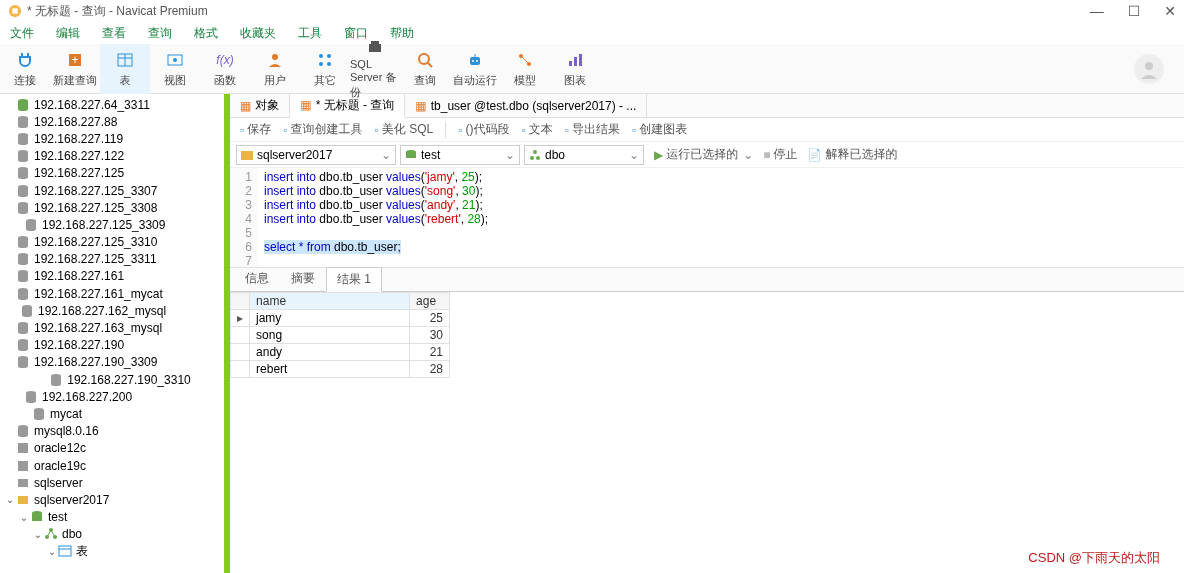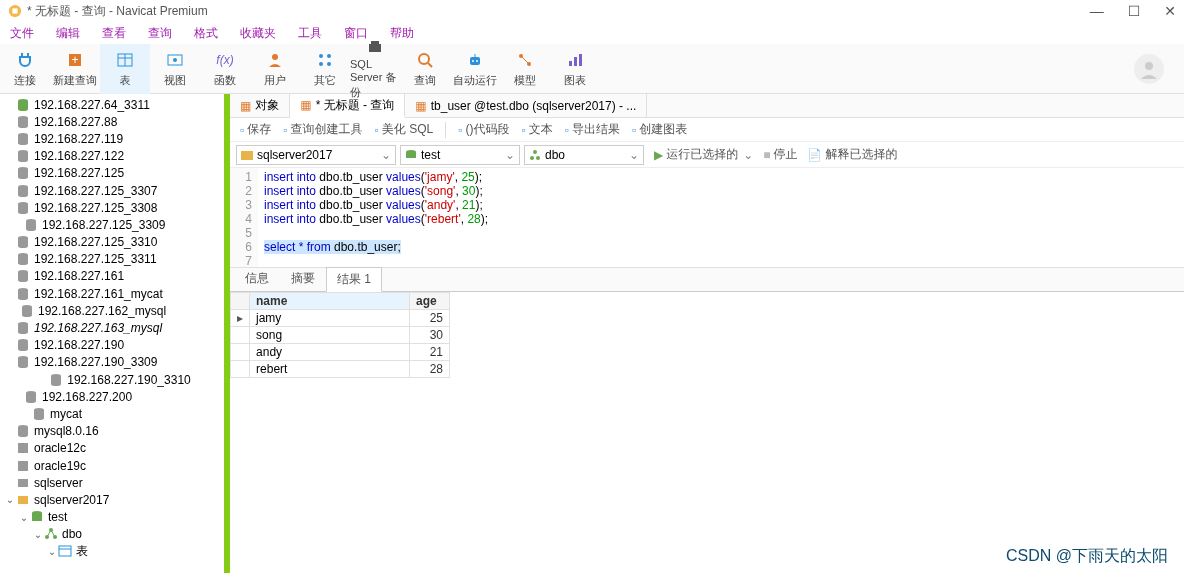--- a/index.html
+++ b/index.html
@@ -1,21 +1,21 @@
 <!DOCTYPE html>
 <html><head>
 <meta charset="utf-8">
 <style>
 * { box-sizing: border-box; margin: 0; padding: 0; font-family: "Microsoft YaHei", Arial, sans-serif; font-size: 12px; }
 body { background: #fff; width: 1184px; height: 573px; overflow: hidden; position: relative; }
 .titlebar { height: 22px; display: flex; align-items: center; padding: 0 8px; color: #555; }
 .titlebar .logo { width: 14px; height: 14px; margin-right: 5px; }
 .titlebar .winctl { margin-left: auto; display: flex; gap: 24px; color: #555; }
 .titlebar .winctl span { cursor: default; font-size: 14px; }
-.menubar { height: 22px; display: flex; align-items: center; padding: 0 10px; gap: 22px; color: #a21caf; }
+.menubar { height: 22px; display: flex; align-items: center; padding: 0 10px; gap: 22px; color: #15803d; }
 .menubar span { cursor: default; }
 .toolbar { height: 50px; display: flex; align-items: center; border-bottom: 1px solid #e0e0e0; background: #fafafa; position: relative; }
 .toolbar .tbtn { display: flex; flex-direction: column; align-items: center; justify-content: center; width: 50px; height: 50px; cursor: default; }
 .toolbar .tbtn.active { background: #e8f4fd; }
 .toolbar .tbtn .icon { width: 22px; height: 22px; display: flex; align-items: center; justify-content: center; }
 .toolbar .tbtn .lbl { font-size: 11px; color: #444; margin-top: 2px; }
 .toolbar .avatar { width: 30px; height: 30px; border-radius: 50%; background: #eee; position: absolute; right: 20px; top: 10px; display:flex; align-items:center; justify-content:center; color:#bbb; }
 .main { display: flex; height: 479px; }
 .sidebar { width: 230px; border-right: 6px solid #84cc16; overflow: hidden; background: #fff; }
 .tree { padding: 2px 0; }
@@ -41,25 +41,25 @@
 .kw { color: #0000cc; }
 .str { color: #cc0000; }
 .num { color: #009900; }
 .sel { background: #cde6ff; }
 .restabs { height: 24px; display: flex; align-items: end; border-bottom: 1px solid #ccc; background: #fafafa; padding-left: 4px; }
 .restabs .rtab { padding: 3px 10px; border: 1px solid transparent; cursor: default; color: #555; }
 .restabs .rtab.active { background: #fff; border: 1px solid #ccc; border-bottom: 1px solid #fff; margin-bottom: -1px; }
 .grid { }
 .grid table { border-collapse: collapse; }
 .grid th, .grid td { border: 1px solid #e0e0e0; padding: 1px 6px; text-align: left; height: 16px; font-size:12px; }
-.grid th { background: #f5f5f5; color: #333; font-weight: bold; }
+.grid th { background: #f5f5f5; color: #333; font-weight: normal; }
 .grid th.active { background:#e8f4fd; }
 .grid .rowptr { width: 12px; border: 1px solid #e0e0e0; text-align:center; color:#555; }
 .grid td.num { text-align: right; color:#333; }
-.watermark { position: absolute; bottom: 6px; right: 16px; color: #0c4a6e; font-size: 16px; }
+.watermark { position: absolute; bottom: 6px; right: 24px; color: #b91c1c; font-size: 13px; }
 </style>
 </head>
 <body>
 
 <div class="titlebar">
   <svg class="logo" viewBox="0 0 16 16">
       <circle cx="8" cy="8" r="7" fill="#f5b74a"></circle>
       <path d="M5 5 L11 5 L11 11 L5 11 Z" fill="#fff"></path>
     </svg>
   <span>* 无标题 - 查询 - Navicat Premium</span>
@@ -343,21 +343,21 @@
           <span class="arrow"></span>
           <span class="ticon">
             <svg width="14" height="14" viewBox="0 0 14 14">
               <ellipse cx="7" cy="3" rx="5" ry="2" fill="#999"></ellipse>
               <rect x="2" y="3" width="10" height="8" fill="#999"></rect>
               <ellipse cx="7" cy="11" rx="5" ry="2" fill="#999"></ellipse>
             </svg>
           </span>
           <span>192.168.227.162_mysql</span>
         </div>
-        <div class="node" style="padding-left: 4px; font-style: italic;">
+        <div class="node" style="padding-left: 4px;">
           <span class="arrow"></span>
           <span class="ticon">
             <svg width="14" height="14" viewBox="0 0 14 14">
               <ellipse cx="7" cy="3" rx="5" ry="2" fill="#999"></ellipse>
               <rect x="2" y="3" width="10" height="8" fill="#999"></rect>
               <ellipse cx="7" cy="11" rx="5" ry="2" fill="#999"></ellipse>
             </svg>
           </span>
           <span>192.168.227.163_mysql</span>
         </div>

